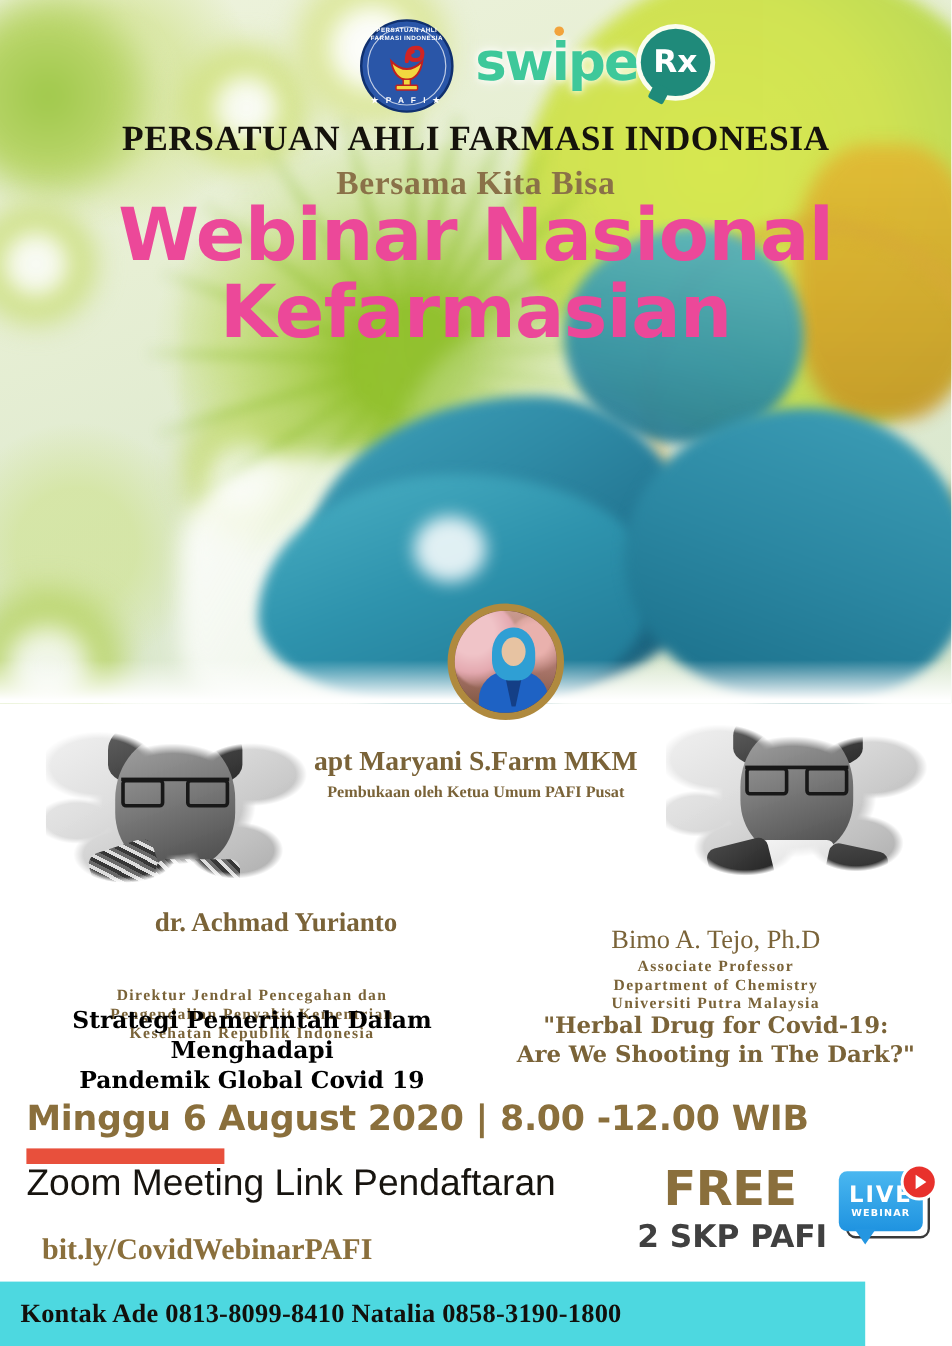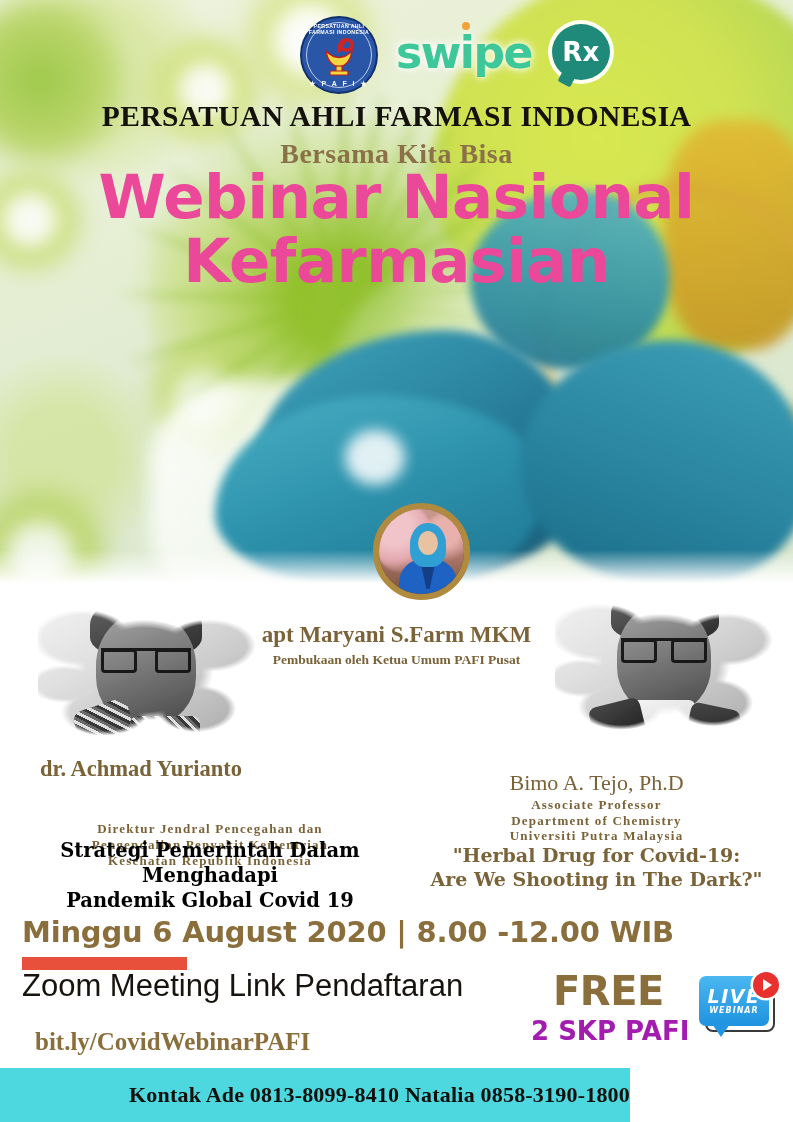--- a/index.html
+++ b/index.html
@@ -131,21 +131,21 @@
   .pafi-ring {
     position:absolute; inset:4px; border-radius:50%; border:1.5px solid rgba(255,255,255,.7);
   }
   .pafi-text-top, .pafi-text-bot {
     position:absolute; left:0; width:100%; text-align:center; color:#fff;
     font-size:5.2px; letter-spacing:.4px; font-weight:bold;
   }
   .pafi-text-top { top:5px; }
   .pafi-text-bot { bottom:4px; font-size:7px; letter-spacing:2px; }
 
-  .swipe-wrap { position:absolute; left:396px; top:16px; display:flex; align-items:center; gap:20px; }
+  .swipe-wrap { position:absolute; left:396px; top:16px; display:flex; align-items:center; gap:2px; }
   .swipe-word {
     font-family:"DejaVu Sans", sans-serif;
     font-size:44px; font-weight:bold; color:#3ec89a; letter-spacing:-1.5px;
     text-shadow:0 0 6px rgba(255,255,255,.95), 0 0 12px rgba(255,255,255,.8);
     position:relative;
   }
   .swipe-dot { position:absolute; left:66px; top:-2px; width:8px; height:8px; border-radius:50%; background:#f2a33c; }
   .rx-bubble {
     position:relative; width:58px; height:56px; border-radius:50% 50% 50% 50%;
     background:#1f8a7a; display:flex; align-items:center; justify-content:center;
@@ -228,21 +228,21 @@
   .glasses:before,.glasses:after{ content:""; position:absolute; top:-2px; width:30px; height:18px;
     border:3px solid #1d1d1d; border-radius:4px; }
   .glasses:before{ left:0; } .glasses:after{ right:0; }
   .shirt { position:absolute; background:linear-gradient(160deg,#efefef,#c9c9c9); }
   .suit  { position:absolute; background:linear-gradient(160deg,#4a4a4a,#1c1c1c); }
   .batik { position:absolute; background:
       repeating-linear-gradient(45deg,#3a3a3a 0 3px,#d9d9d9 3px 6px,#6a6a6a 6px 9px); }
 
   
   .ls-name {
-    position:absolute; left:0; top:756px; width:420px; 
+    position:absolute; left:0; top:756px; width:420px; text-align:center;
     font-family:"Liberation Serif", serif; font-weight:bold; font-size:22.5px; color:#7a6338;padding-left:40px;
   }
   .ls-sub {
     position:absolute; left:0; top:789px; width:420px; text-align:center;
     font-family:"Liberation Serif", serif; font-weight:bold; font-size:13px; line-height:16px;
     color:#7a6338; letter-spacing:1.2px;margin-top:32px;
   }
   .ls-topic {
     position:absolute; left:0; top:838px; width:420px; text-align:center;
     font-family:"DejaVu Serif", serif; font-weight:bold; font-size:19.5px; line-height:25px; color:#000000;
@@ -277,25 +277,25 @@
   .bitly {
     position:absolute; left:35px; top:1028px;
     font-family:"Liberation Serif", serif; font-weight:bold; font-size:25px; color:#8a6f3c; white-space:nowrap;
   }
   .free {
     position:absolute; left:553px; top:968px;
     font-family:"DejaVu Sans", sans-serif; font-weight:bold; font-size:40px; color:#8a6f3c; letter-spacing:-.5px;
   }
   .skp {
     position:absolute; left:531px; top:1016px;
-    font-family:"DejaVu Sans", sans-serif; font-weight:bold; font-size:26px; color:#a21caf;
-  }
-
-  
-  .live-badge { position:absolute; left:699px; top:976px; width:78px; height:62px;font-style:italic; }
+    font-family:"DejaVu Sans", sans-serif; font-weight:bold; font-size:26px; color:#404040;
+  }
+
+  
+  .live-badge { position:absolute; left:699px; top:976px; width:78px; height:62px; }
   .lb-shadow {
     position:absolute; left:6px; top:6px; width:70px; height:50px; border-radius:8px;
     border:2.5px solid #3a3a3a; background:transparent;
   }
   .lb-box {
     position:absolute; left:0; top:0; width:70px; height:50px; border-radius:7px;
     background:linear-gradient(180deg,#4ab7f0,#1f93e0);
     display:flex; flex-direction:column; align-items:center; justify-content:center; line-height:1;
   }
   .lb-box:after{
@@ -306,22 +306,22 @@
   .lb-web  { color:#fff; font-size:8px; font-weight:bold; letter-spacing:1px; margin-top:1px; font-family:"DejaVu Sans", sans-serif; }
   .lb-play {
     position:absolute; right:-2px; top:-4px; width:26px; height:26px; border-radius:50%;
     background:#e8312c; display:flex; align-items:center; justify-content:center;
     box-shadow:0 0 0 2.5px #fff;
   }
   .lb-play:after{ content:""; border-left:9px solid #fff; border-top:6px solid transparent; border-bottom:6px solid transparent; margin-left:3px; }
 
   
   .footer {
-    position:absolute; left:0; top:1068px; width:630px; height:54px;
-    background:#4dd8e0; display:flex; align-items:center; justify-content:flex-end;padding-left:17px;
+    position:absolute; left:0; top:1068px; width:721px; height:54px;
+    background:#4dd8e0; display:flex; align-items:center; justify-content:flex-start;padding-left:17px;
   }
   .footer-text {
     font-family:"Liberation Serif", serif; font-weight:bold; font-size:22px; color:#12100c; letter-spacing:.2px;
   }
 </style>
 </head>
 <body>
 
 <div class="poster">
 

